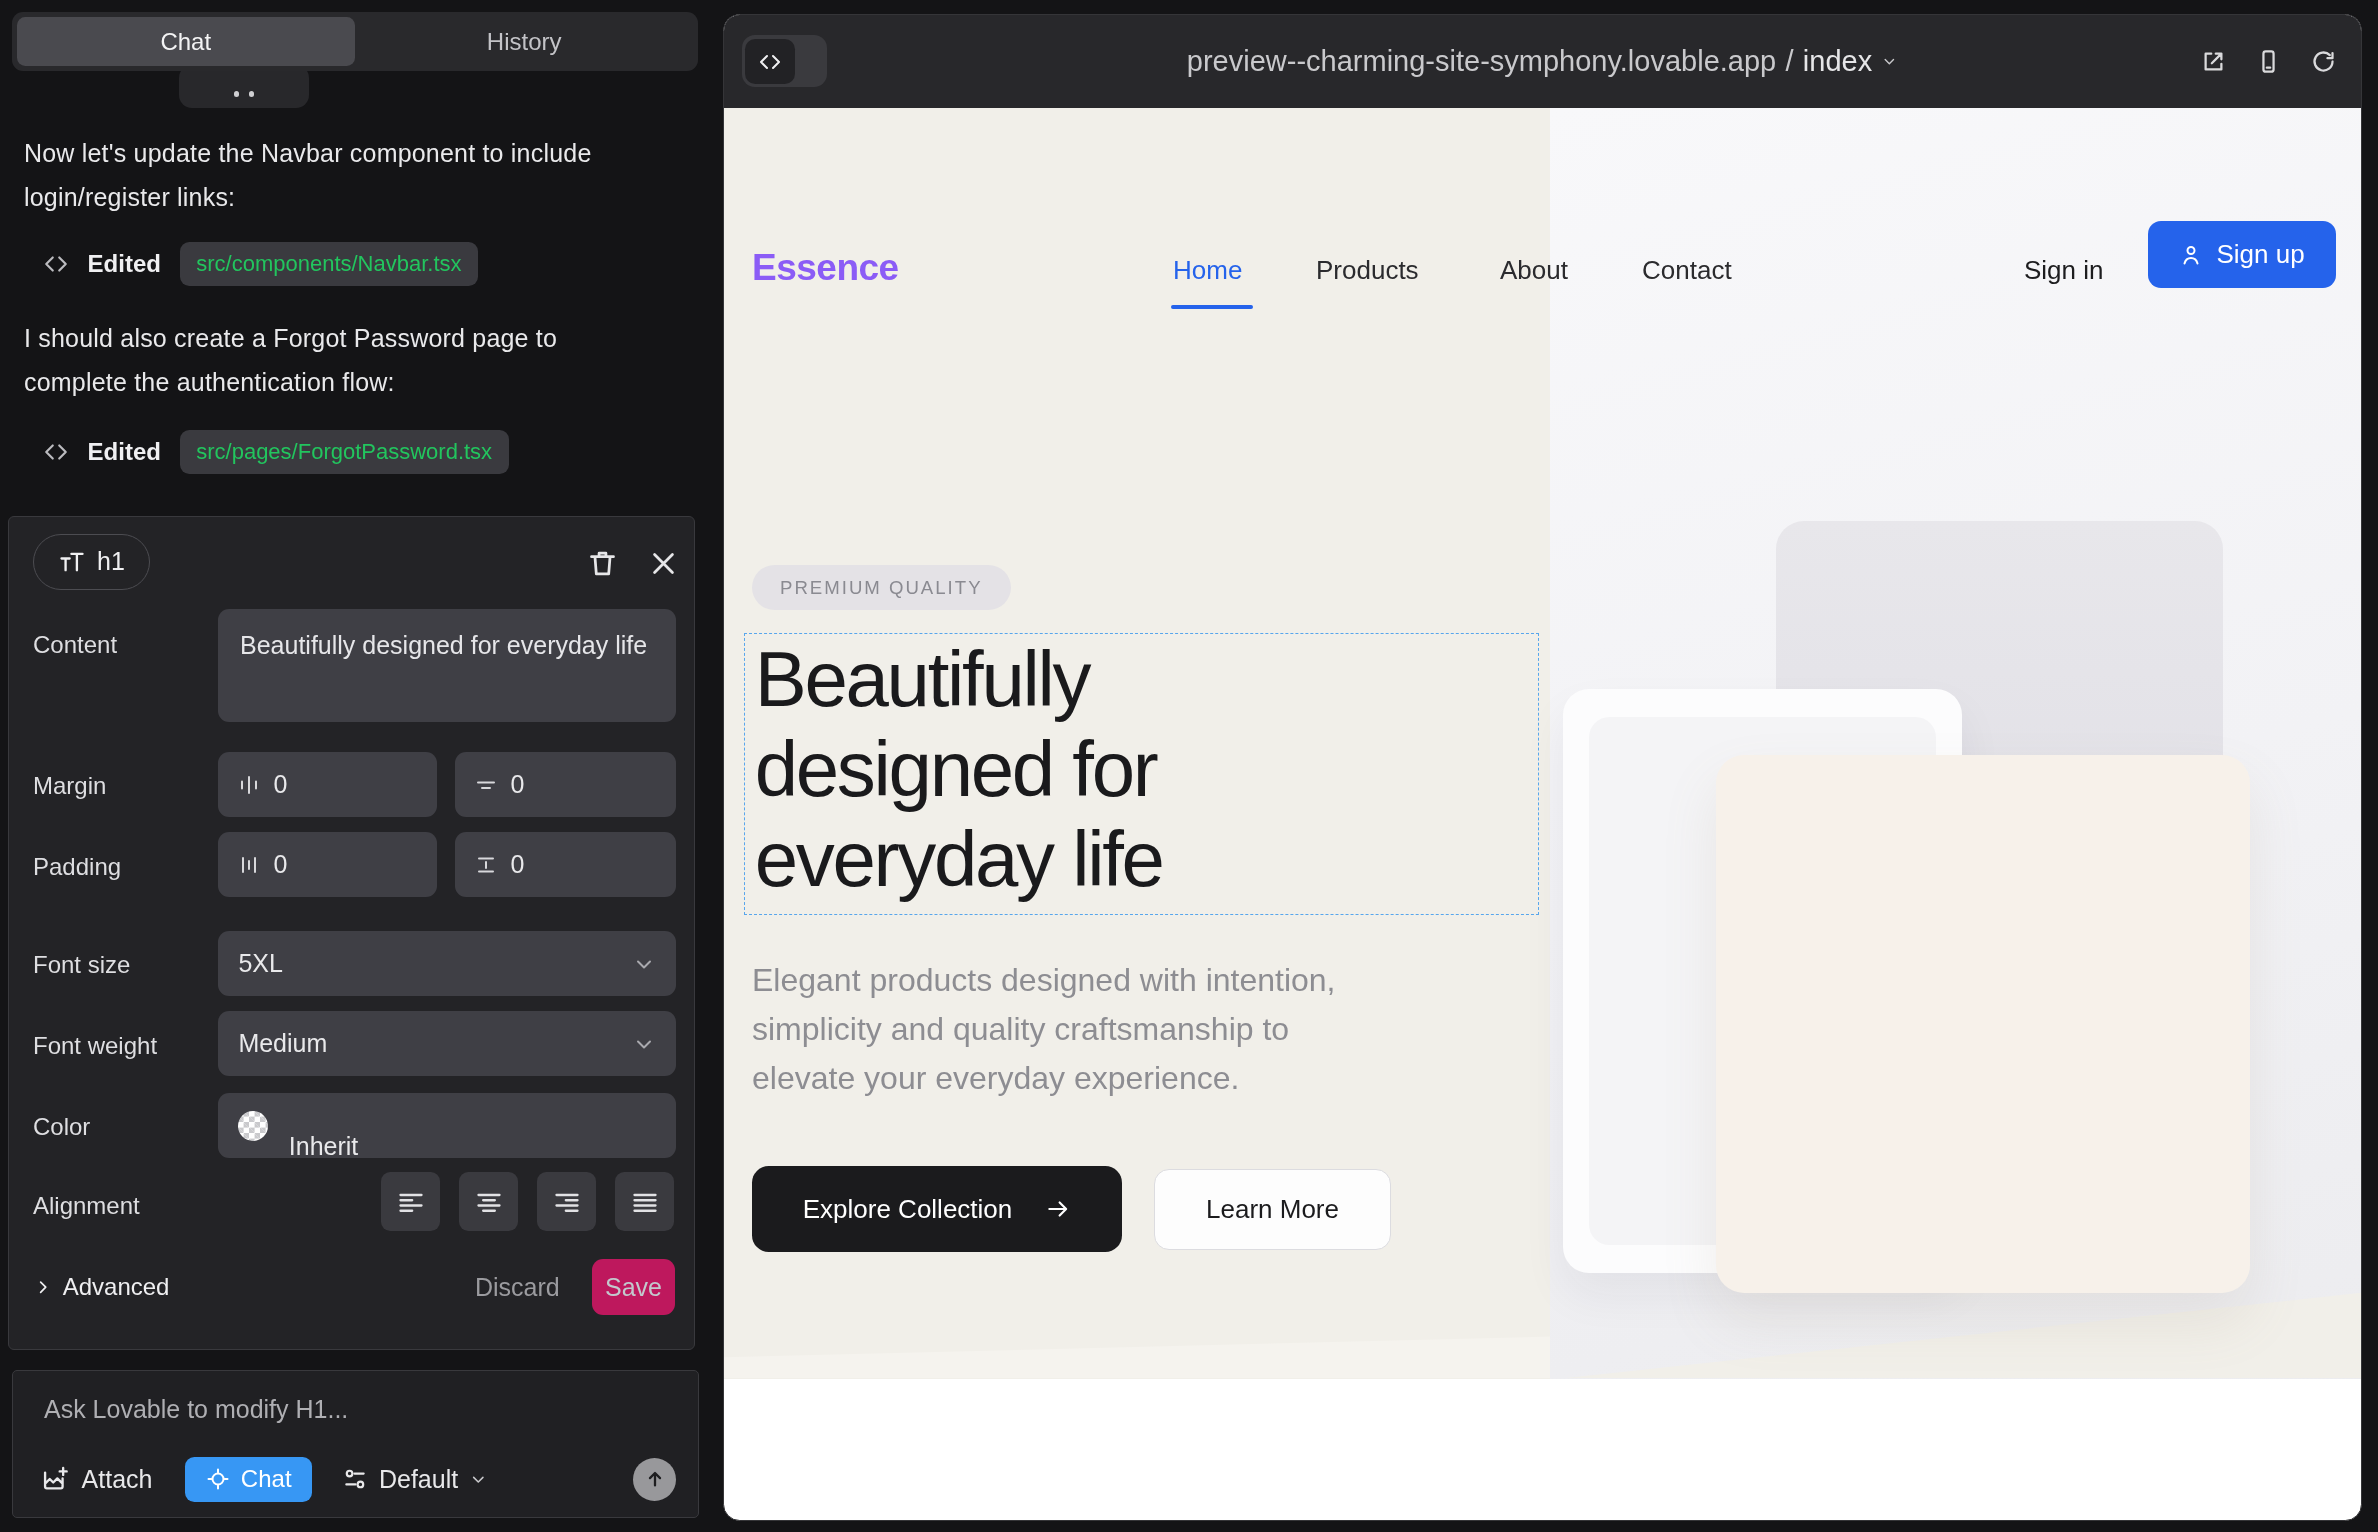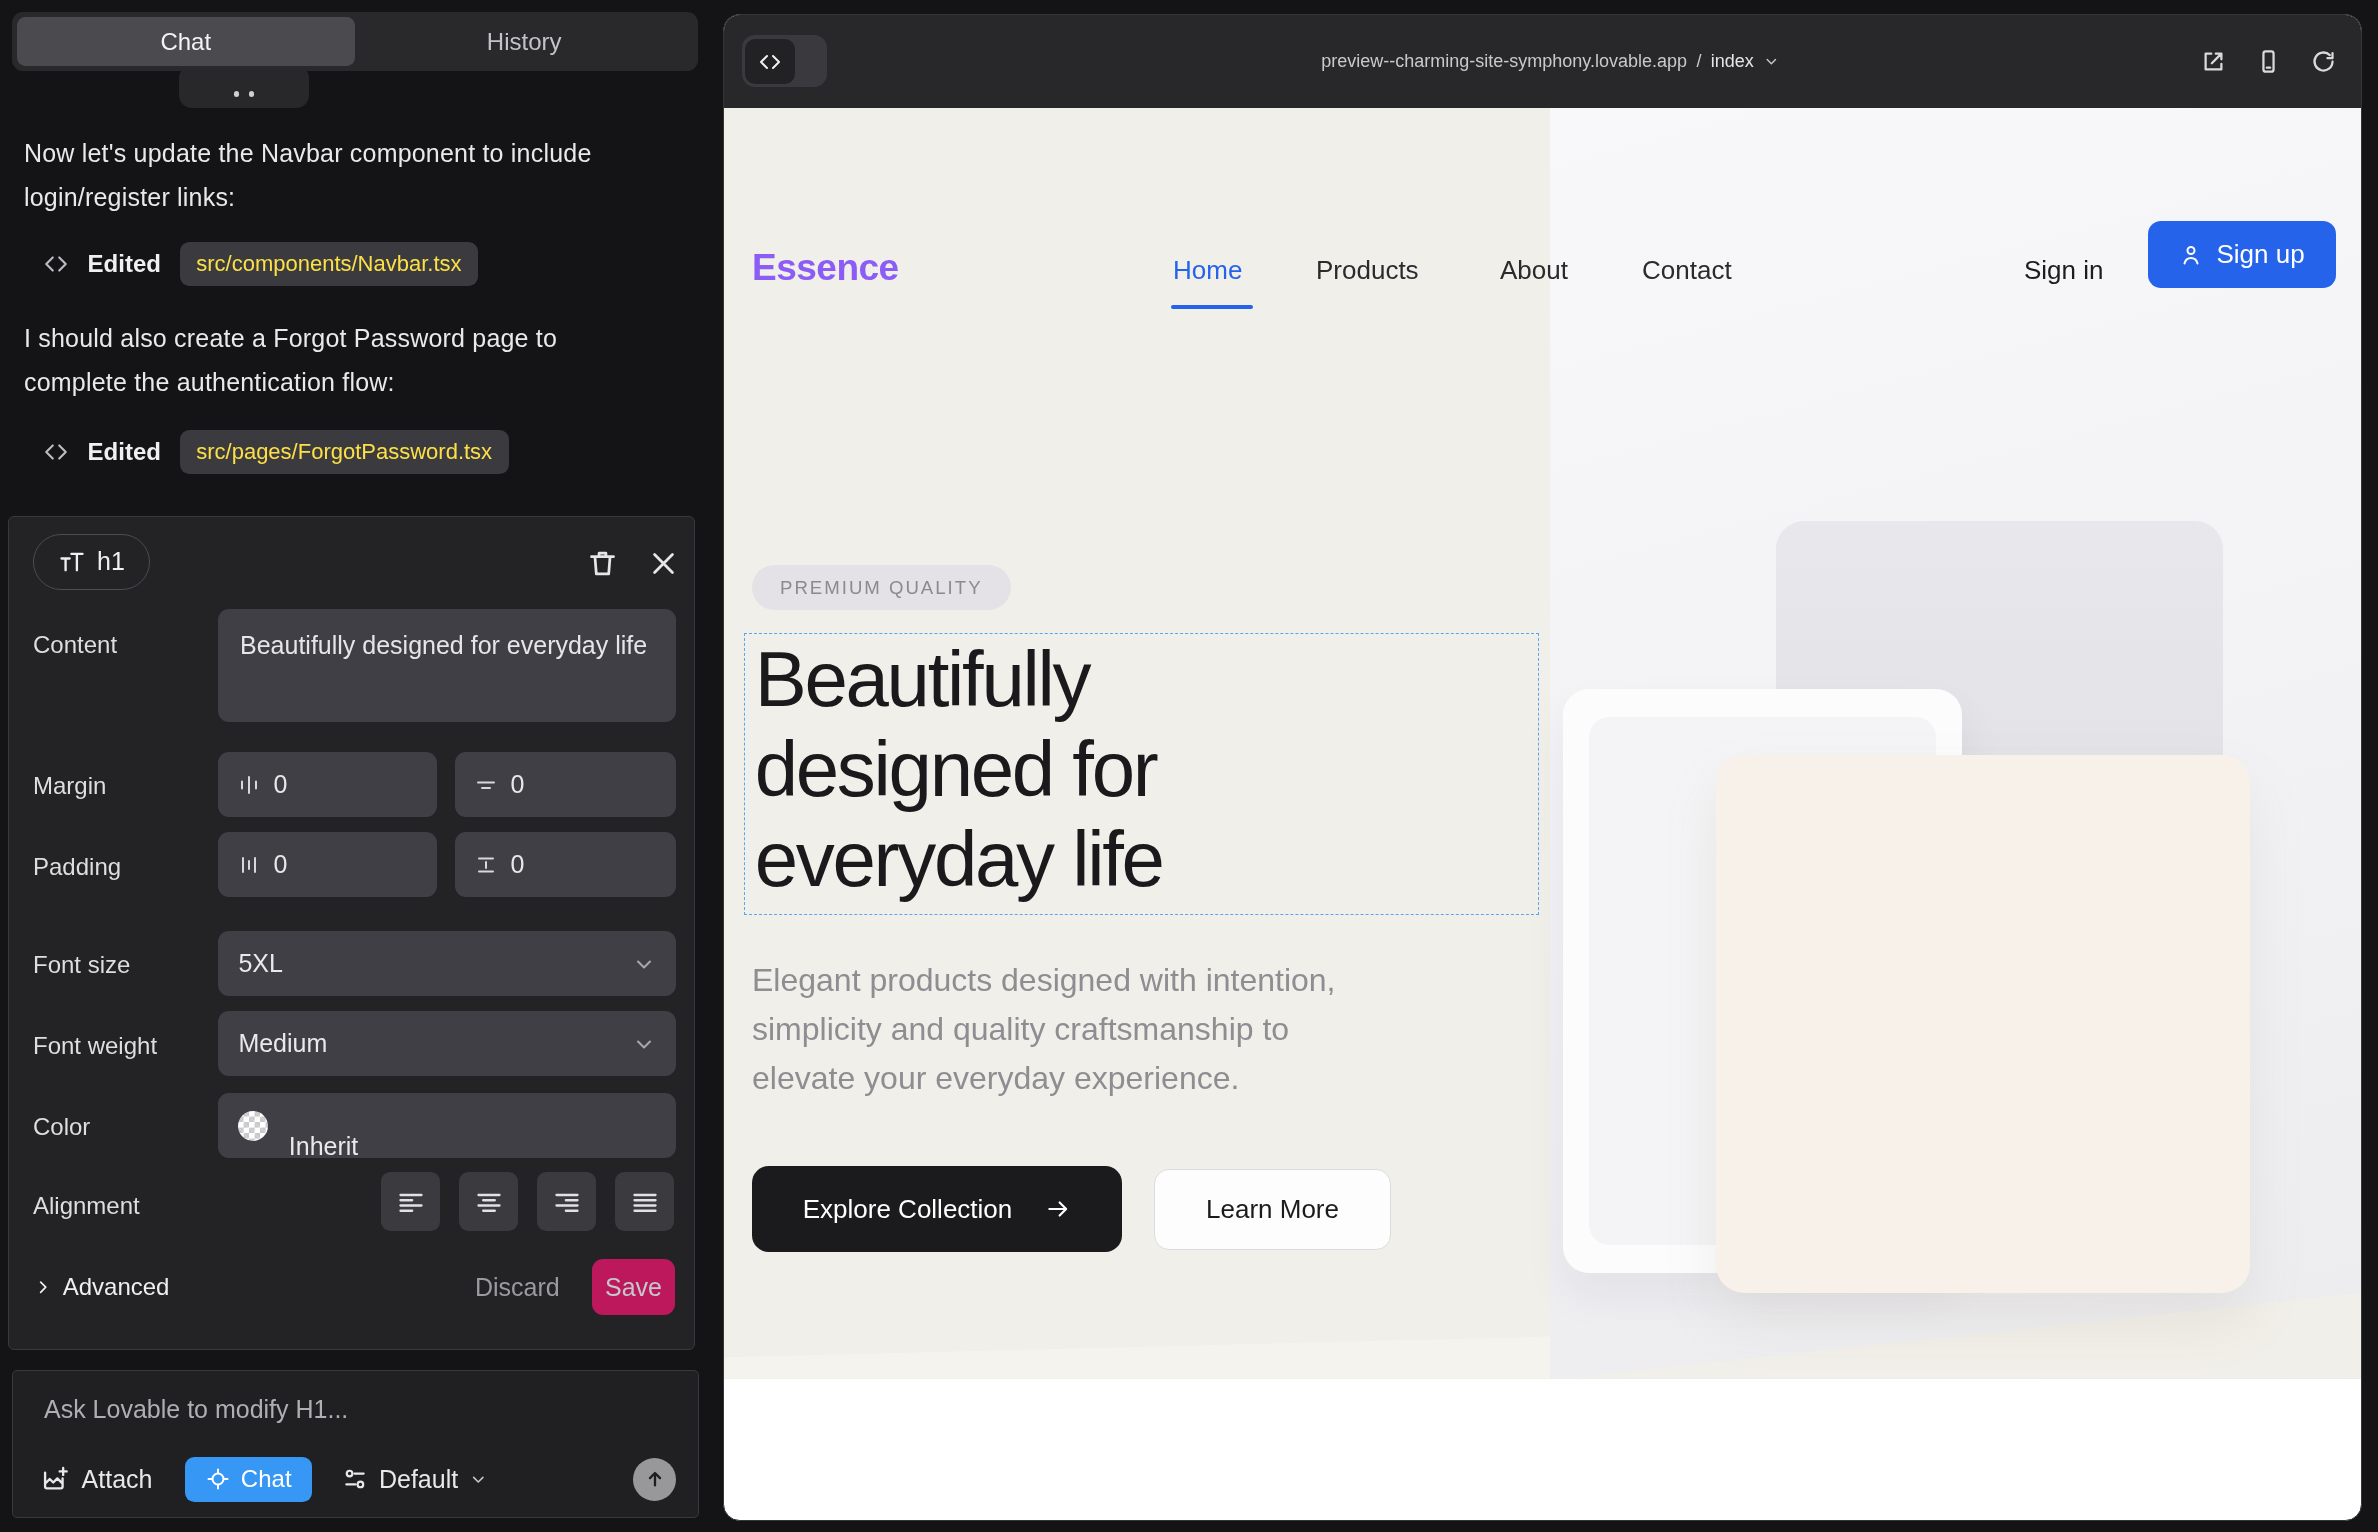--- a/index.html
+++ b/index.html
@@ -16,21 +16,21 @@
   
   .tabs { left:12px; top:12px; width:686px; height:59px; background:#29292C; border-radius:11px; display:flex; padding:4.6px; z-index:3; }
   .tab { flex:1; display:flex; align-items:center; justify-content:center; font-size:24px; color:#C3C3C7; border-radius:8.3px; cursor:pointer; }
   .tab.active { background:#4A4A4F; color:#F3F3F4; }
   .peek-pill { left:179px; top:65px; width:130px; height:43px; background:#28282B; border-radius:13px; z-index:1; display:flex; justify-content:center; gap:9.3px; padding-top:26px; }
   .peek-pill .dot { width:5.6px; height:5.6px; border-radius:50%; background:#CFCFD2; }
   .chat-msg { left:24px; width:612px; font-size:25px; line-height:44px; color:#E9E9EB; letter-spacing:0.2px; }
   .edited-row { left:43px; height:50px; display:flex; align-items:center; gap:18.6px; color:#E9E9EB; }
   .edited-row .icon { width:26px; height:26px; color:#BBBBBF; }
   .edited-label { font-size:24px; font-weight:bold; color:#F0F0F2; }
-  .file-badge { background:#3A3A3F; color:#fde047; font-size:22px; border-radius:9.3px; padding:9.3px 16.7px; }
+  .file-badge { background:#3A3A3F; color:#22c55e; font-size:22px; border-radius:9.3px; padding:9.3px 16.7px; }
 
   
   .editor-card { left:8px; top:516px; width:687px; height:834px; background:#232326; border:0.9px solid #39393D; border-radius:6px; z-index:4; }
   .tag-pill { left:24px; top:16.7px; width:117px; height:56px; border:1.4px solid #4C4C51; border-radius:28px; display:flex; align-items:center; justify-content:center; gap:11px; color:#F0F0F2; }
   .tag-pill .icon { width:28px; height:28px; }
   .tag-name { font-size:25px; }
   .icon-btn { width:33px; height:33px; color:#E6E6E8; cursor:pointer; }
   .row-label { left:24px; font-size:24px; font-weight:500; color:#DEDEE1; }
   .field { left:209px; width:458px; background:#3F3F45; border-radius:11px; color:#E9E9EB; display:flex; align-items:center; }
   .num-field { gap:13px; padding:0 18.6px; height:65px; width:219px; }
@@ -66,21 +66,21 @@
   .send-btn { margin-left:auto; width:43px; height:43px; border-radius:50%; background:#98989B; color:#1E1E20; display:flex; align-items:center; justify-content:center; cursor:pointer; }
   .send-btn .icon { width:22px; height:22px; }
   .send-btn .icon svg { stroke-width:2.5; }
 
   
   .preview { left:723px; top:14px; width:1639px; height:1507px; border-radius:16.7px; overflow:hidden; background:#FFFFFF; border:0.9px solid #353538; z-index:2; }
   .chrome { left:0; top:0; width:100%; height:93px; background:#28282B; }
   .code-toggle { left:17.6px; top:20.4px; width:85px; height:52px; background:#3A3A3E; border-radius:13px; cursor:pointer; }
   .code-toggle .seg { position:absolute; left:3.7px; top:3.7px; width:50px; height:45px; background:#222225; border-radius:10.2px; display:flex; align-items:center; justify-content:center; color:#F0F0F2; }
   .code-toggle .icon { width:24px; height:24px; }
-  .url-bar { left:8px; top:0; width:100%; height:93px; display:flex; align-items:center; justify-content:center; gap:9.3px; font-size:18px; color:#C9C9CC; }
+  .url-bar { left:0; top:0; width:100%; height:93px; display:flex; align-items:center; justify-content:center; gap:9.3px; font-size:29px; color:#C9C9CC; }
   .url-page { color:#E6E6E8; }
   .url-bar .icon { width:16.7px; height:16.7px; color:#C9C9CC; }
   .chrome-icons { top:0; right:24px; height:93px; display:flex; align-items:center; gap:28px; color:#DADADC; }
   .chrome-icons .icon { width:27px; height:27px; cursor:pointer; }
 
   .site { left:0; top:93px; width:1639px; height:1271px; background:#F1EFE9; overflow:hidden; }
   .site-right-bg { left:826px; top:0; width:813px; height:1271px; background:linear-gradient(165deg,#F8F8FA 0%,#F2F2F5 55%,#ECECEF 100%); }
   .wedge-right { left:826px; top:1173px; width:813px; height:97px; background:#F1EFE9; clip-path:polygon(2% 100%, 100% 12%, 100% 100%); }
   .band-left { left:0; top:1224px; width:826px; height:46px; background:#F5F3EE; clip-path:polygon(0 55%, 100% 10%, 100% 100%, 0 100%); }
 

